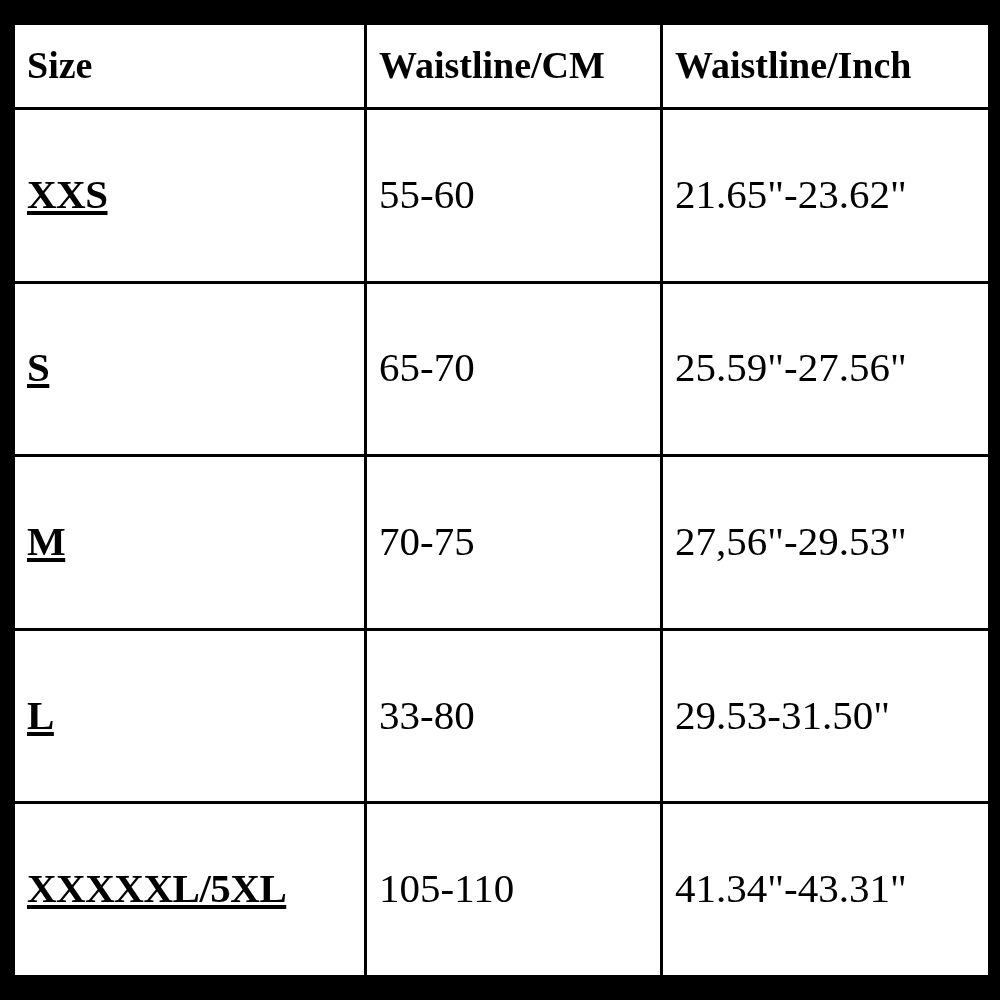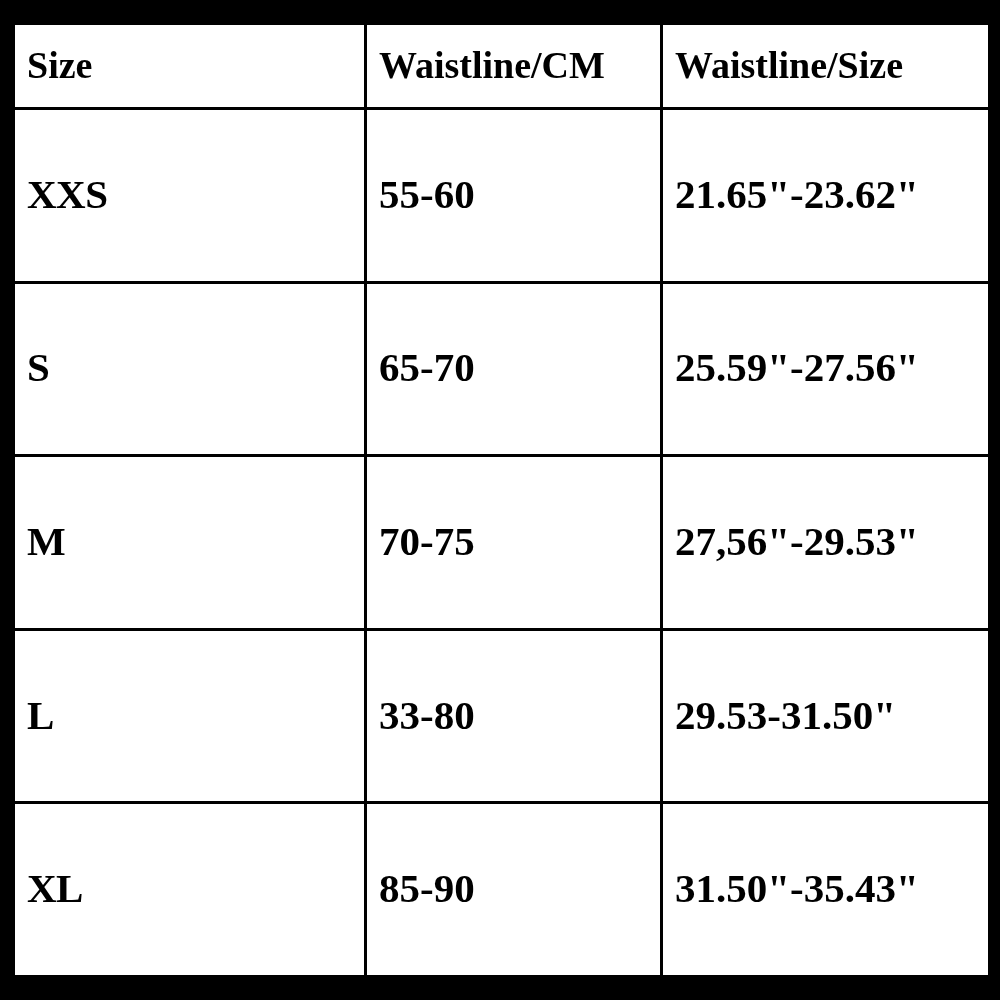--- a/index.html
+++ b/index.html
@@ -52,27 +52,28 @@
     line-height: 1.0;
     white-space: nowrap;
     overflow: hidden;
   }
   table.size-chart thead th {
     font-weight: bold;
     font-size: 38px;
     height: 76px;
   }
   table.size-chart tbody td {
-    font-weight: bold;
+    font-weight: normal;
     font-size: 41px;
     height: 78px;
   }
   table.size-chart tbody td.size-cell {
     font-weight: bold;
     letter-spacing: -0.5px;
+    text-decoration: underline;
   }
   
   .edge-mark {
     position: absolute;
     left: 12px;
     width: 5px;
     background: #2f6b3a;
     opacity: 0.85;
   }
 </style>
@@ -90,21 +91,21 @@
     <table class="size-chart">
       <colgroup>
         <col class="c1">
         <col class="c2">
         <col class="c3">
       </colgroup>
       <thead>
         <tr>
           <th>Size</th>
           <th>Waistline/CM</th>
-          <th>Waistline/Size</th>
+          <th>Waistline/Inch</th>
         </tr>
       </thead>
       <tbody>
         <tr>
           <td class="size-cell">XXS</td>
           <td>55-60</td>
           <td>21.65"-23.62"</td>
         </tr>
         <tr>
           <td class="size-cell">S</td>
@@ -115,21 +116,21 @@
           <td class="size-cell">M</td>
           <td>70-75</td>
           <td>27,56"-29.53"</td>
         </tr>
         <tr>
           <td class="size-cell">L</td>
           <td>33-80</td>
           <td>29.53-31.50"</td>
         </tr>
         <tr>
-          <td class="size-cell">XL</td>
-          <td>85-90</td>
-          <td>31.50"-35.43"</td>
+          <td class="size-cell">XXXXXL/5XL</td>
+          <td>105-110</td>
+          <td>41.34"-43.31"</td>
         </tr>
 
       </tbody>
     </table>
   </div>
 </div>
 
 </body></html>

